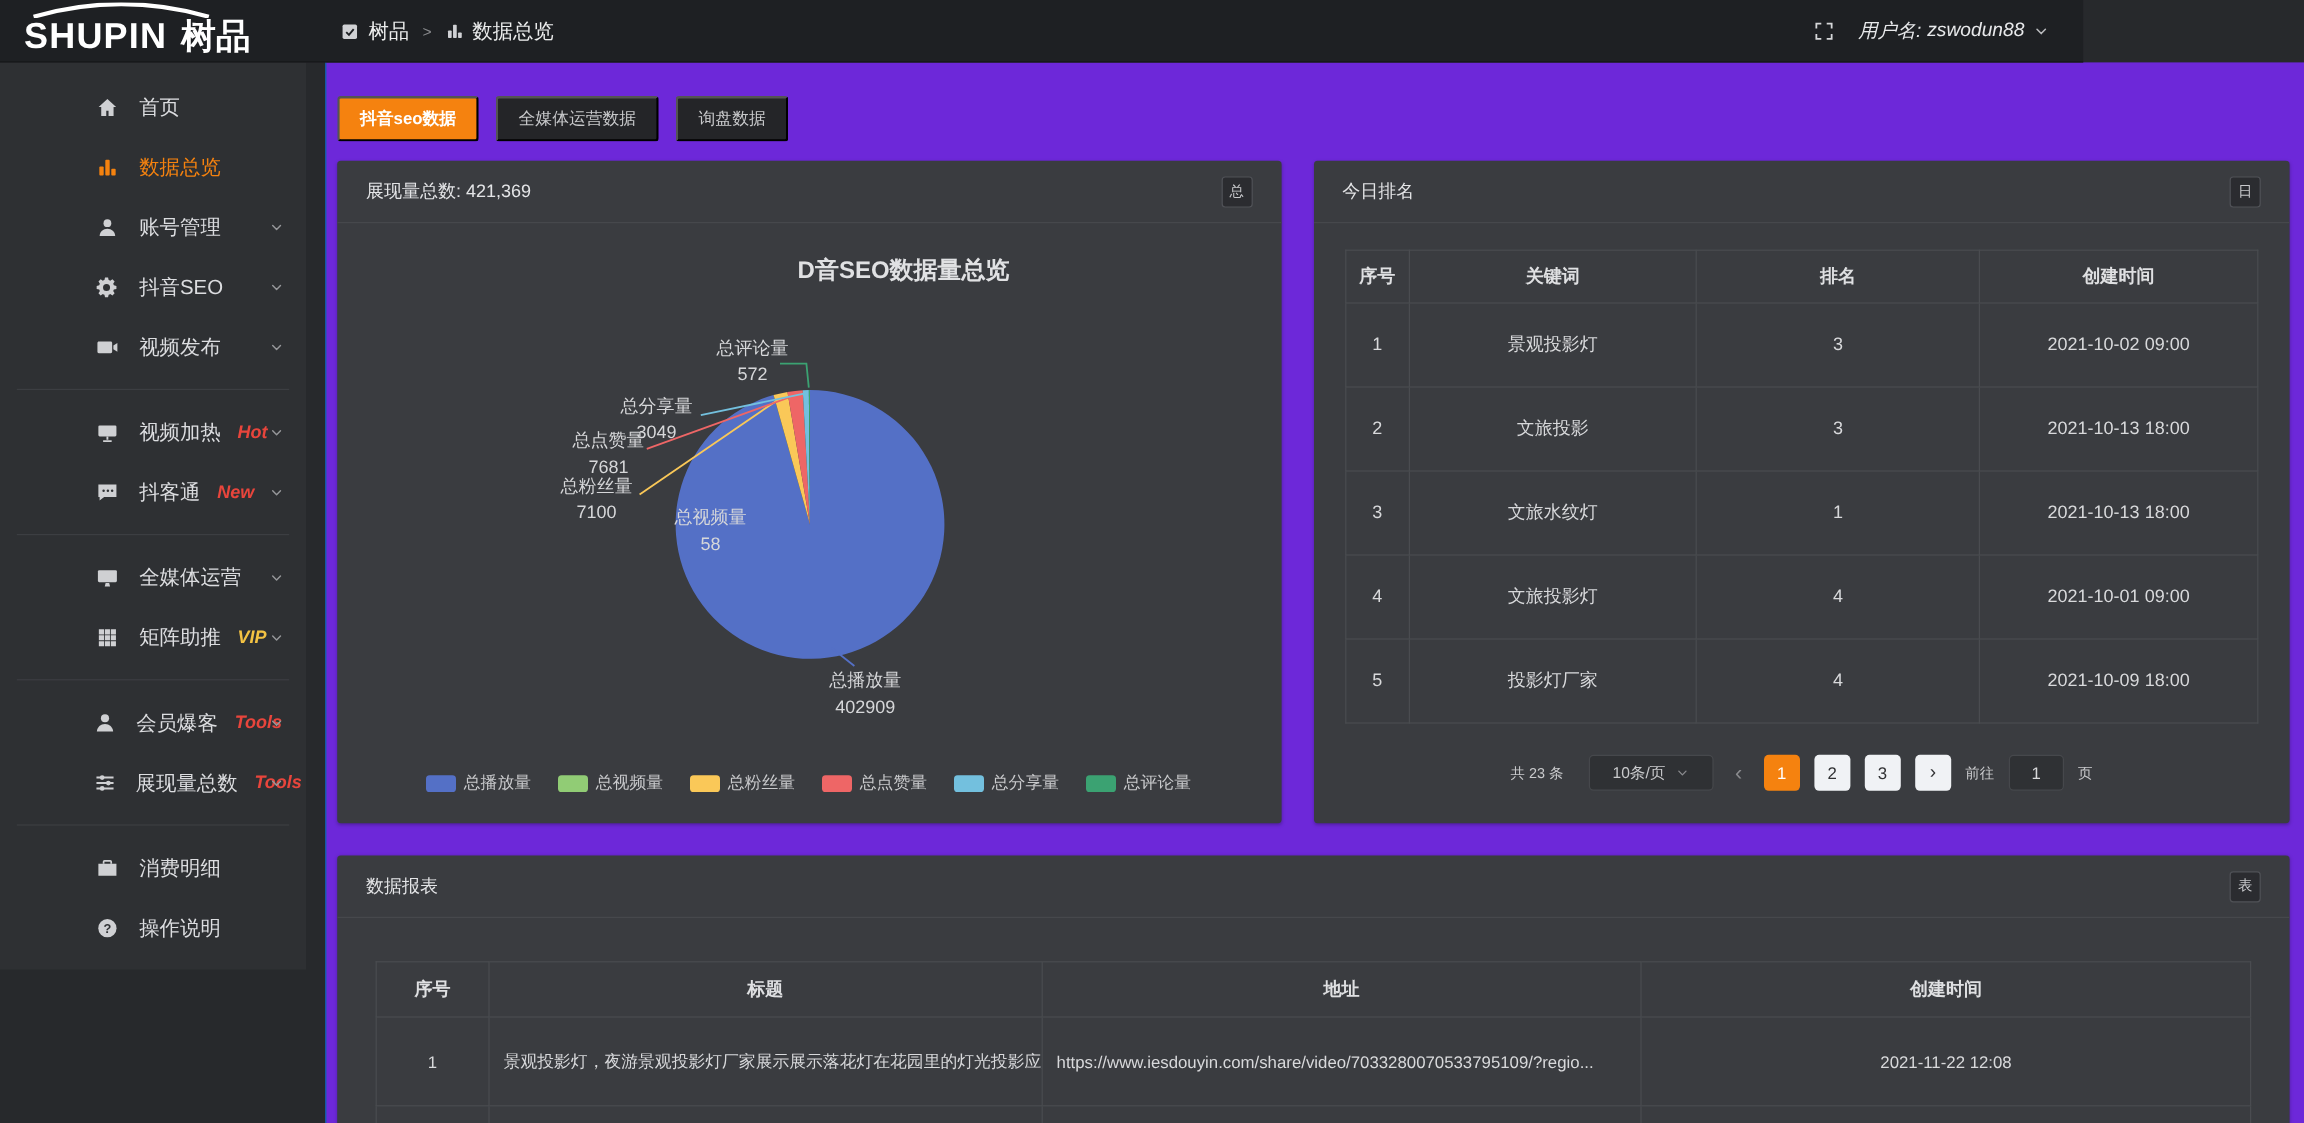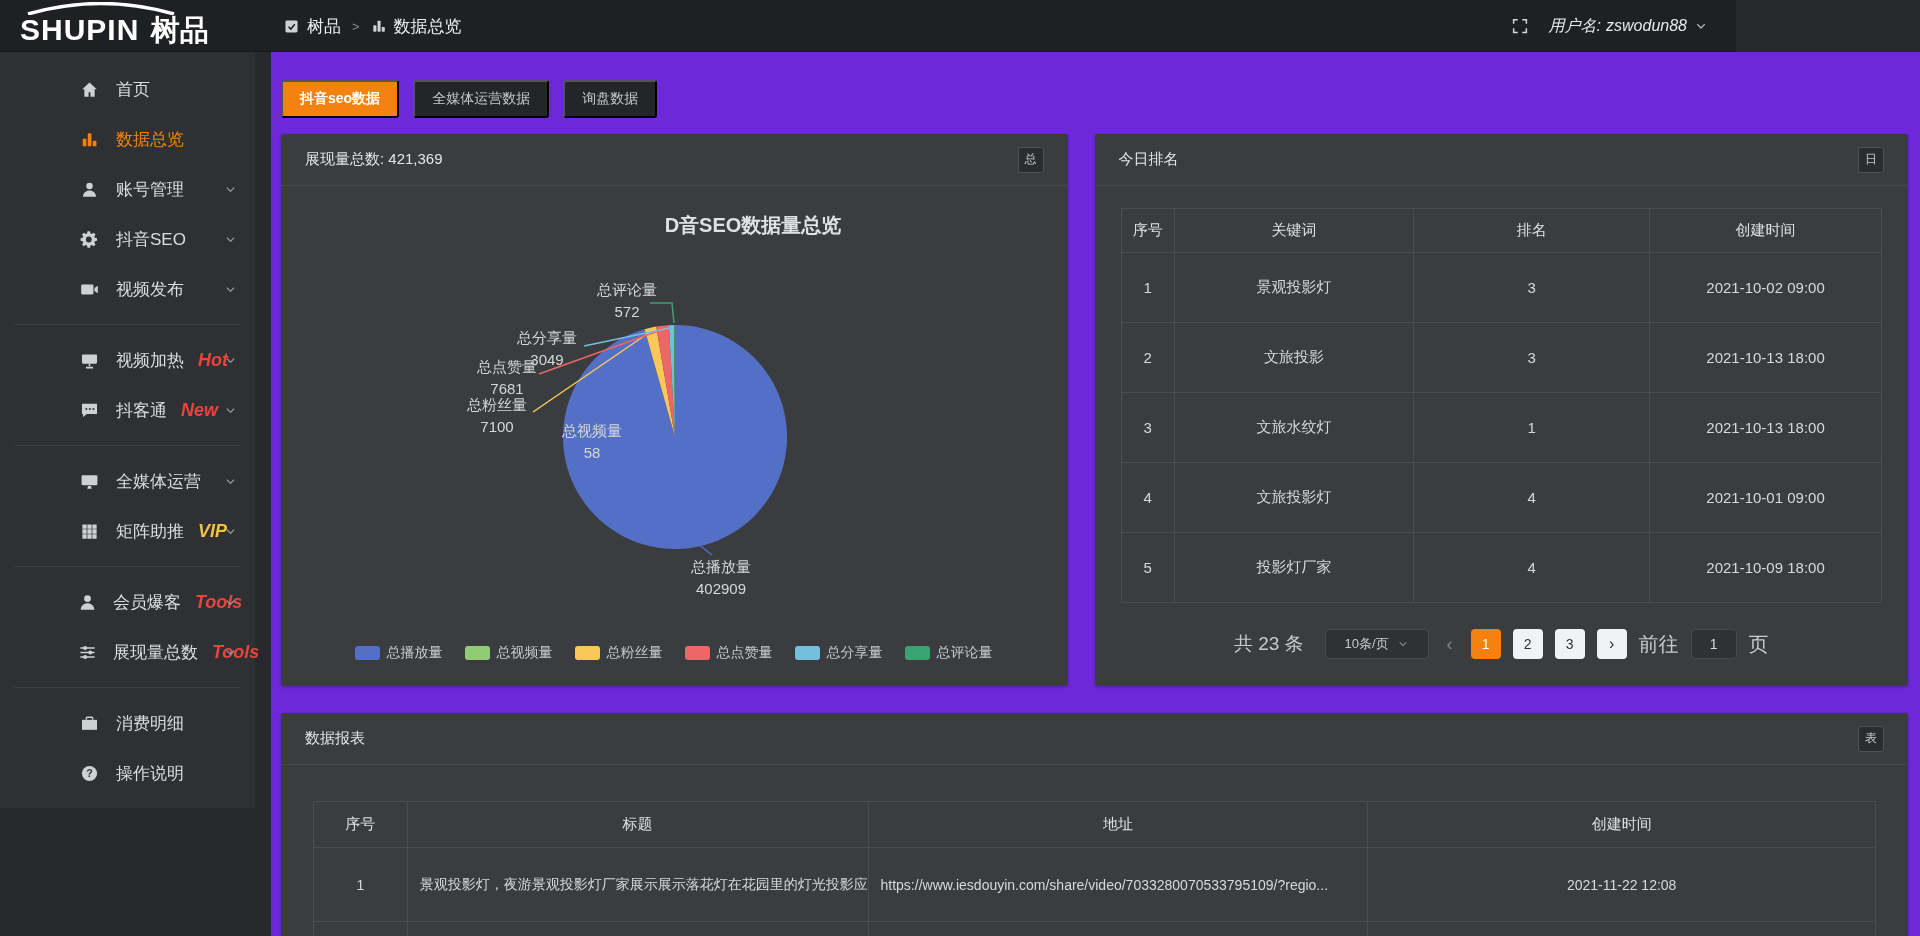--- a/index.html
+++ b/index.html
@@ -27,21 +27,21 @@
   .fs-icon { display:flex; color:#d5d6d8; cursor:pointer; }
   .user-box { display:flex; align-items:center; gap:5px; font-size:16px; color:#e8e9eb; cursor:pointer; }
   .user-chevron { display:flex; color:#b9babd; margin-left:2px; }
   
   .sidebar { position:absolute; left:0; top:52px; width:255px; height:756px;
     background:#2e3033; padding-top:12px; }
   .side-item { height:50px; display:flex; align-items:center; padding:0 20px 0 78px;
     cursor:pointer; color:#dcdde0; font-size:17px; position:relative; }
   .side-icon { display:flex; width:22px; justify-content:center; margin-right:16px; color:#cfd0d3; }
   .side-label { white-space:nowrap; }
-  .side-badge { font-size:18px; font-weight:bold; font-style:italic; margin-left:14px; }
+  .side-badge { font-size:15px; font-weight:bold; font-style:italic; margin-left:14px; }
   .side-chevron { position:absolute; right:18px; display:flex; color:#96979a; }
   .side-item.active, .side-item.active .side-icon { color:#f5820f; }
   .side-divider { height:1px; background:#3c3e42; margin:10px 14px; }
   
   .main { position:absolute; left:271px; top:52px; width:1665px; height:884px;
     background:#6d28d9; border-left:1px solid #0369a1; overflow:hidden; }
   
   .tabs { display:flex; gap:14px; margin:28px 0 0 9px; }
   .tab { height:38px; padding:0 17px; display:flex; align-items:center;
     background:#242528; color:#c8c9cb; font-size:14px; border-radius:3px; cursor:pointer; }
@@ -62,35 +62,35 @@
   .chart-wrap { position:relative; width:785px; height:500px; }
   .legend-row { position:absolute; left:0; right:0; bottom:24px;
     display:flex; justify-content:center; gap:22px; }
   .legend-item { display:flex; align-items:center; gap:7px; cursor:pointer; }
   .legend-swatch { width:25px; height:14px; border-radius:3px; }
   .legend-label { font-size:14px; color:#c9cacc; }
   
   .tbl-area { padding:0 26px; }
   table { width:100%; border-collapse:collapse; table-layout:fixed; }
   th, td { border:1px solid #4a4c50; text-align:center; overflow:hidden; white-space:nowrap; }
-  th { height:44px; font-size:15px; font-weight:400; color:#dfe0e2; }
+  th { height:44px; font-size:15px; font-weight:700; color:#dfe0e2; }
   .ranking-panel td { height:70px; font-size:15px; color:#d8d9db; }
   .ranking-panel table { margin-top:22px; }
   
   .pagination { margin-top:26px; display:flex; align-items:center; justify-content:center; gap:12px; }
-  .pg-total { font-size:19px; color:#c9cacc; margin-right:9px; }
+  .pg-total { font-size:12px; color:#c9cacc; margin-right:9px; }
   .pg-select { width:104px; height:30px; background:#2f3134; border:1px solid #46484c;
     border-radius:4px; display:flex; align-items:center; justify-content:center; gap:8px;
     font-size:13px; color:#c9cacc; cursor:pointer; }
   .pg-prev { color:#8a8b8e; font-size:18px; padding:0 6px; cursor:pointer; }
   .pg-page { min-width:30px; height:30px; border-radius:4px; background:#f0f2f5; color:#303133;
     font-size:14px; display:flex; align-items:center; justify-content:center; cursor:pointer; border:none; }
   .pg-page.active { background:#f5820f; color:#fff; }
   .pg-next { font-size:16px; }
-  .pg-goto { font-size:20px; color:#c9cacc; }
+  .pg-goto { font-size:12px; color:#c9cacc; }
   .pg-input { width:46px; height:30px; background:#2f3134; border:1px solid #46484c;
     border-radius:4px; color:#d8d9db; font-size:14px; text-align:center; outline:none; }
   
   .report-tbl-area { padding:0 32px; }
   .report-panel table { margin-top:36px; }
   .report-panel th { height:46px; }
   .report-panel td { height:74px; font-size:14px; color:#d8d9db; padding:0 12px; }
   .cell-link { color:#f5820f; text-align:left; }
   .cell-title { text-align:left; }
   svg { display:block; }

